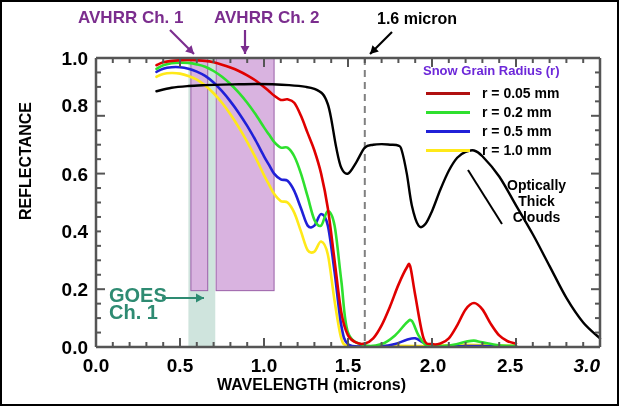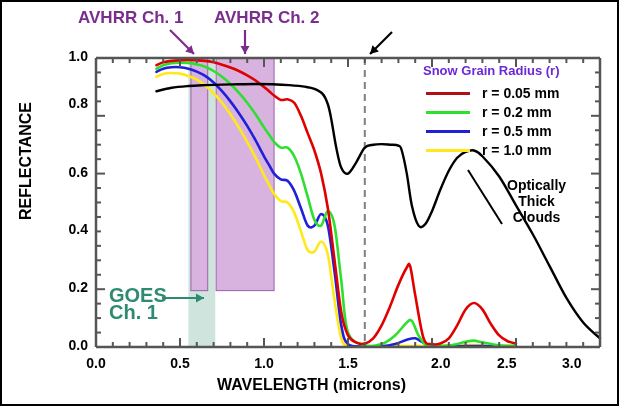--- a/index.html
+++ b/index.html
@@ -11,21 +11,21 @@
   #avhrr2-label{left:212px;top:6px;color:#7B2D8E;font-size:17px;}
   #micron-label{left:375px;top:8px;color:#000;font-size:16px;}
   #goes-label{left:107px;top:285px;color:#2E8B72;font-size:20px;line-height:17px;font-weight:bold;}
   #otc-label{left:505px;top:175px;color:#000;font-size:14px;line-height:16px;text-align:center;}
   #legend-title{left:421px;top:61px;color:#6d28d9;font-size:13px;}
   .legend-item{position:absolute;font-size:14px;color:#000;font-weight:bold;white-space:nowrap;}
   .legend-swatch{position:absolute;height:3px;width:44px;}
   #ylabel{position:absolute;left:-46px;top:150px;width:140px;text-align:center;
     transform:rotate(-90deg);transform-origin:center;font-size:16px;font-weight:bold;color:#000;}
   #xlabel{position:absolute;left:0;top:374px;width:619px;text-align:center;font-size:16px;font-weight:bold;color:#000;}
-  .tlabel{position:absolute;font-size:14px;font-weight:bold;color:#000;}
+  .tlabel{position:absolute;font-size:19px;font-weight:bold;color:#000;}
   .ylab{text-align:right;}
   svg{position:absolute;left:0;top:0;}
 </style>
 </head>
 <body>
 
 <div id="frame">
   <div id="stage">
 
     <svg id="plot" width="619" height="406">
@@ -152,20 +152,21 @@
         <polygon points="243,52 247.5,44 238.5,44" fill="#7B2D8E"></polygon>
         <line x1="390" y1="30" x2="368" y2="52" stroke="#000000" stroke-width="2.2"></line>
         <polygon points="368,52 376.83883476483186,49.52512626584708 370.4748737341529,43.161165235168156" fill="#000000"></polygon>
         <line x1="160" y1="296" x2="202" y2="296" stroke="#2E8B72" stroke-width="2.2"></line>
         <polygon points="202,296 194,291.5 194,300.5" fill="#2E8B72"></polygon>
         <line x1="500" y1="222" x2="466" y2="168" stroke="#000" stroke-width="2"></line>
       </svg>
 
     <div class="txt" id="avhrr1-label">AVHRR Ch. 1</div>
     <div class="txt" id="avhrr2-label">AVHRR Ch. 2</div>
+    <div class="txt" id="micron-label">1.6 micron</div>
 
     <div class="txt" id="goes-label">
       <span>GOES</span><br>
       <span>Ch. 1</span>
     </div>
 
     <div class="txt" id="otc-label">
       <span>Optically</span><br>
       <span>Thick</span><br>
       <span>Clouds</span>
@@ -181,23 +182,23 @@
         <div class="legend-item" style="left: 480px; top: 121px;">r = 0.5 mm</div>
         <div class="legend-swatch" style="left: 424px; top: 147px; background: rgb(255, 233, 25);"></div>
         <div class="legend-item" style="left: 480px; top: 140px;">r = 1.0 mm</div>
       </div>
 
     <div id="ticklabels">
         <div class="tlabel" style="left: 75px; top: 353px; width: 38px; text-align: center;">0.0</div>
         <div class="tlabel" style="left: 159px; top: 353px; width: 38px; text-align: center;">0.5</div>
         <div class="tlabel" style="left: 243px; top: 353px; width: 38px; text-align: center;">1.0</div>
         <div class="tlabel" style="left: 327px; top: 353px; width: 38px; text-align: center;">1.5</div>
-        <div class="tlabel" style="left: 429px; top: 353px; width: 38px; ">2.0</div>
+        <div class="tlabel" style="left: 412px; top: 353px; width: 38px; text-align: center;">2.0</div>
         <div class="tlabel" style="left: 495px; top: 353px; width: 38px; text-align: left;">2.5</div>
-        <div class="tlabel" style="left: 560px; top: 353px; width: 38px; text-align: left;">3.0</div>
+        <div class="tlabel" style="left: 560px; top: 353px; width: 38px; text-align: right; font-style: italic;">3.0</div>
         <div class="tlabel ylab" style="left: 42px; top: 335px; width: 44px;">0.0</div>
         <div class="tlabel ylab" style="left: 42px; top: 277.2px; width: 44px;">0.2</div>
         <div class="tlabel ylab" style="left: 42px; top: 219.4px; width: 44px;">0.4</div>
         <div class="tlabel ylab" style="left: 42px; top: 161.6px; width: 44px;">0.6</div>
         <div class="tlabel ylab" style="left: 42px; top: 93px; width: 44px;">0.8</div>
         <div class="tlabel ylab" style="left: 42px; top: 46px; width: 44px;">1.0</div>
       </div>
     <div id="ylabel">REFLECTANCE</div>
     <div id="xlabel">WAVELENGTH (microns)</div>
   </div>

